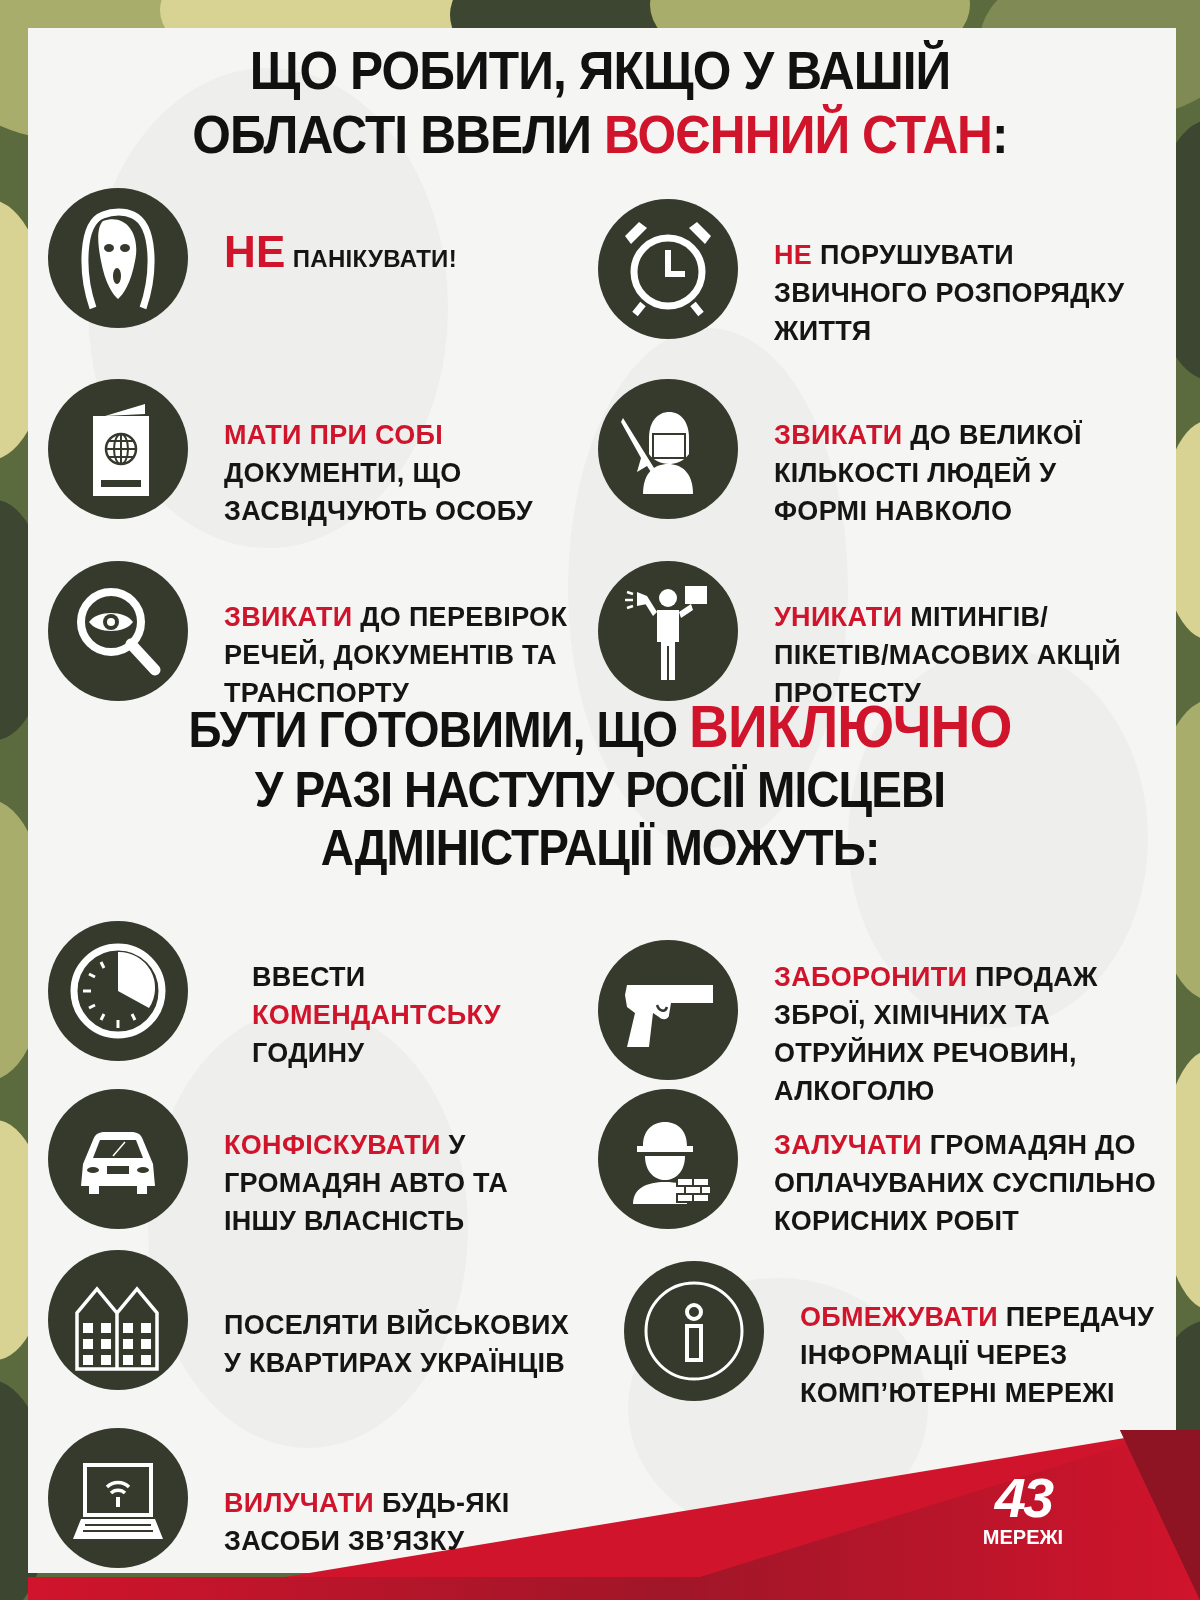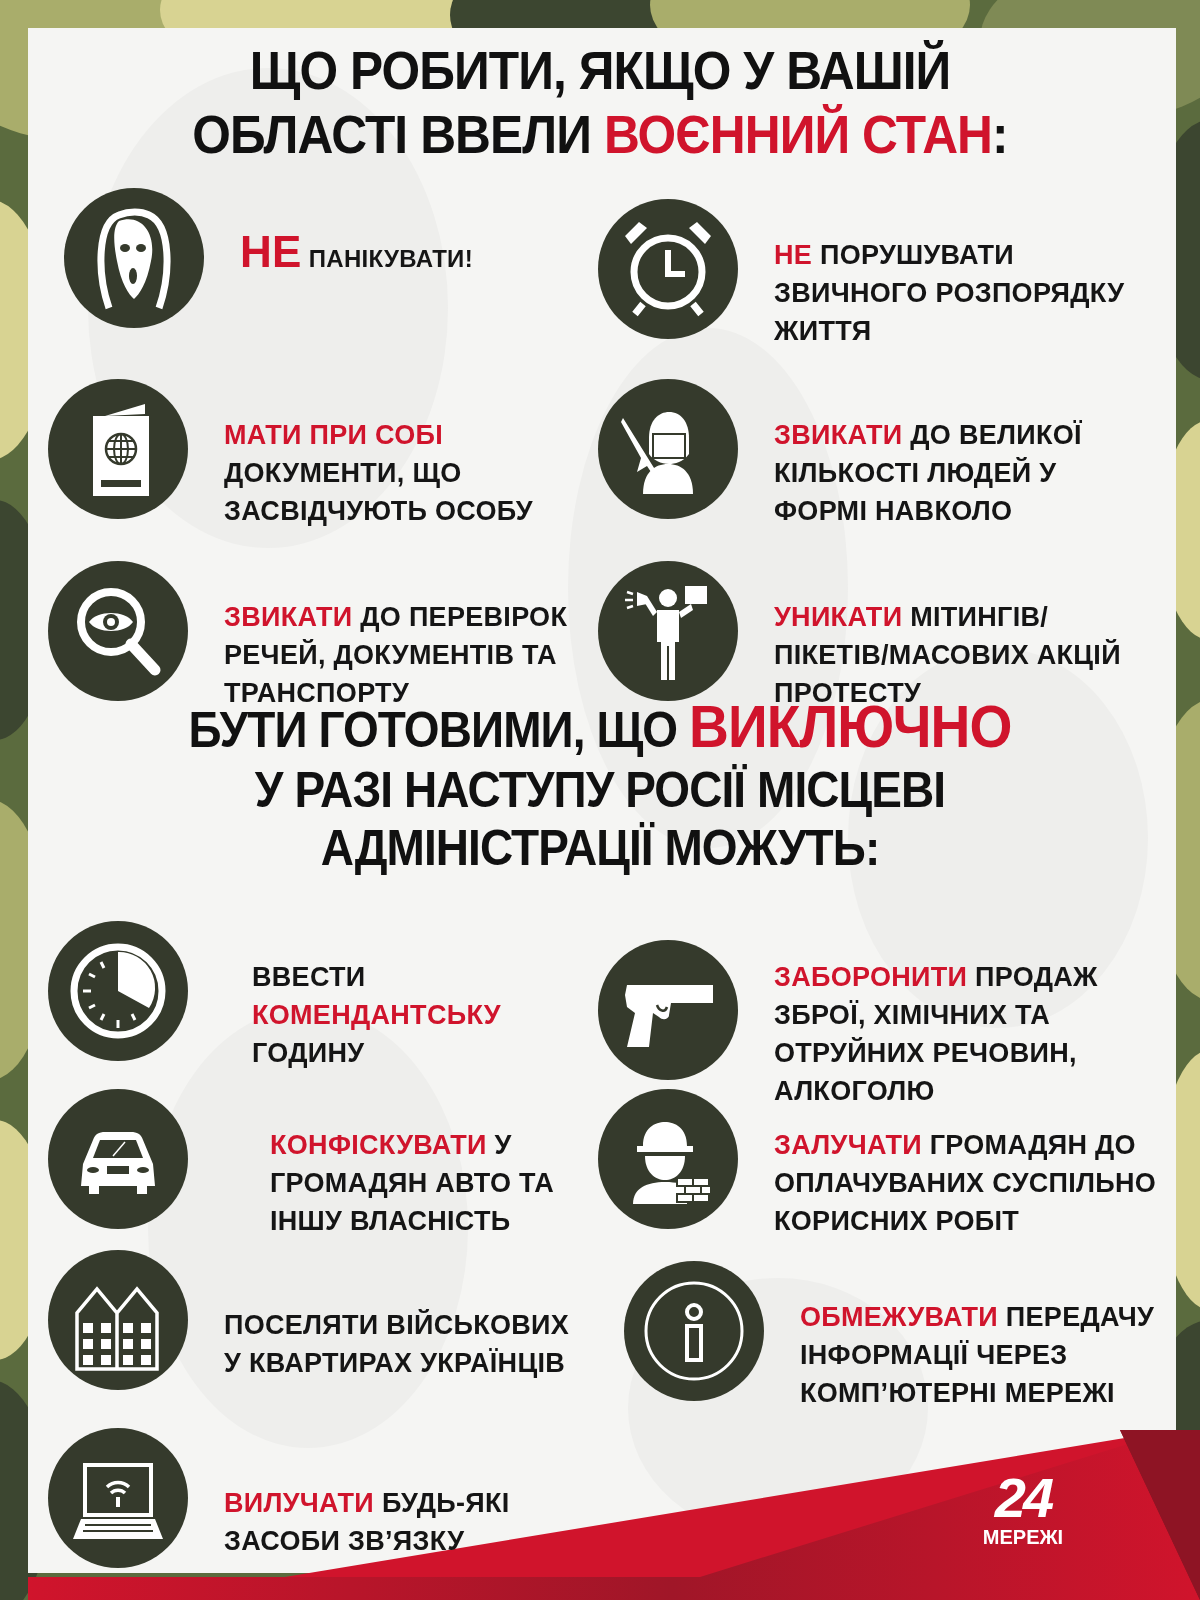--- a/index.html
+++ b/index.html
@@ -73,21 +73,21 @@
   <div class="ghost" style="left:820px;top:620px;width:300px;height:380px;"></div>
   <div class="ghost" style="left:120px;top:980px;width:320px;height:440px;"></div>
   <div class="ghost" style="left:600px;top:1250px;width:300px;height:260px;"></div>
 </div>
 
 <div class="title t1">ЩО РОБИТИ, ЯКЩО У ВАШІЙ</div>
 <div class="title t2">
   <span>ОБЛАСТІ ВВЕЛИ </span><span class="red">ВОЄННИЙ СТАН</span><span>:</span>
 </div>
 
-<div class="item" style="left:64px;top:188px;align-items:center;">
+<div class="item" style="left:48px;top:188px;align-items:center;">
   <div class="circle">
     <svg viewBox="0 0 110 110">
         <path d="M30 105 C18 70,18 20,40 12 C50 8,62 8,70 12 C92 22,92 70,80 105" fill="none" stroke="#fff" stroke-width="7"></path>
         <path d="M40 18 C62 10,78 30,72 58 C68 80,60 92,55 96 C50 92,42 80,38 58 C34 38,34 24,40 18Z" fill="#fff"></path>
         <ellipse cx="46" cy="45" rx="5" ry="4" fill="#353a2c"></ellipse>
         <ellipse cx="62" cy="45" rx="5" ry="4" fill="#353a2c"></ellipse>
         <ellipse cx="54" cy="73" rx="4" ry="8" fill="#353a2c"></ellipse>
       </svg>
   </div>
   <div class="text" style="margin-top:-6px;">
@@ -220,21 +220,21 @@
       </svg>
   </div>
   <div class="text">
     <span class="red">ЗАБОРОНИТИ</span> <span>ПРОДАЖ</span><br>
     <span>ЗБРОЇ, ХІМІЧНИХ ТА</span><br>
     <span>ОТРУЙНИХ РЕЧОВИН,</span><br>
     <span>АЛКОГОЛЮ</span>
   </div>
 </div>
 
-<div class="item" style="left:48px;top:1078px;gap:46px;">
+<div class="item" style="left:48px;top:1078px;">
   <div class="circle">
     <svg viewBox="0 0 110 110">
         <path d="M20 60 L30 36 C32 30,36 28,42 28 L68 28 C74 28,78 30,80 36 L90 60 L92 82 L84 82 L84 90 L74 90 L74 82 L36 82 L36 90 L26 90 L26 82 L18 82Z" fill="#fff"></path>
         <path d="M30 54 L37 36 L73 36 L80 54Z" fill="#353a2c"></path>
         <path d="M50 52 L62 38" stroke="#fff" stroke-width="1.5"></path>
         <ellipse cx="30" cy="66" rx="6" ry="3" fill="#353a2c"></ellipse>
         <ellipse cx="80" cy="66" rx="6" ry="3" fill="#353a2c"></ellipse>
         <rect x="44" y="62" width="22" height="8" fill="#353a2c"></rect>
       </svg>
   </div>
@@ -335,15 +335,15 @@
         <rect x="53" y="54" width="4" height="10" fill="#fff"></rect>
       </svg>
   </div>
   <div class="text">
     <span class="red">ВИЛУЧАТИ</span> <span>БУДЬ-ЯКІ</span><br>
     <span>ЗАСОБИ ЗВ’ЯЗКУ</span>
   </div>
 </div>
 
 <div class="logo">
-  <div class="num">24</div>
+  <div class="num">43</div>
   <div class="ch">МЕРЕЖІ</div>
 </div>
 
 </body></html>

